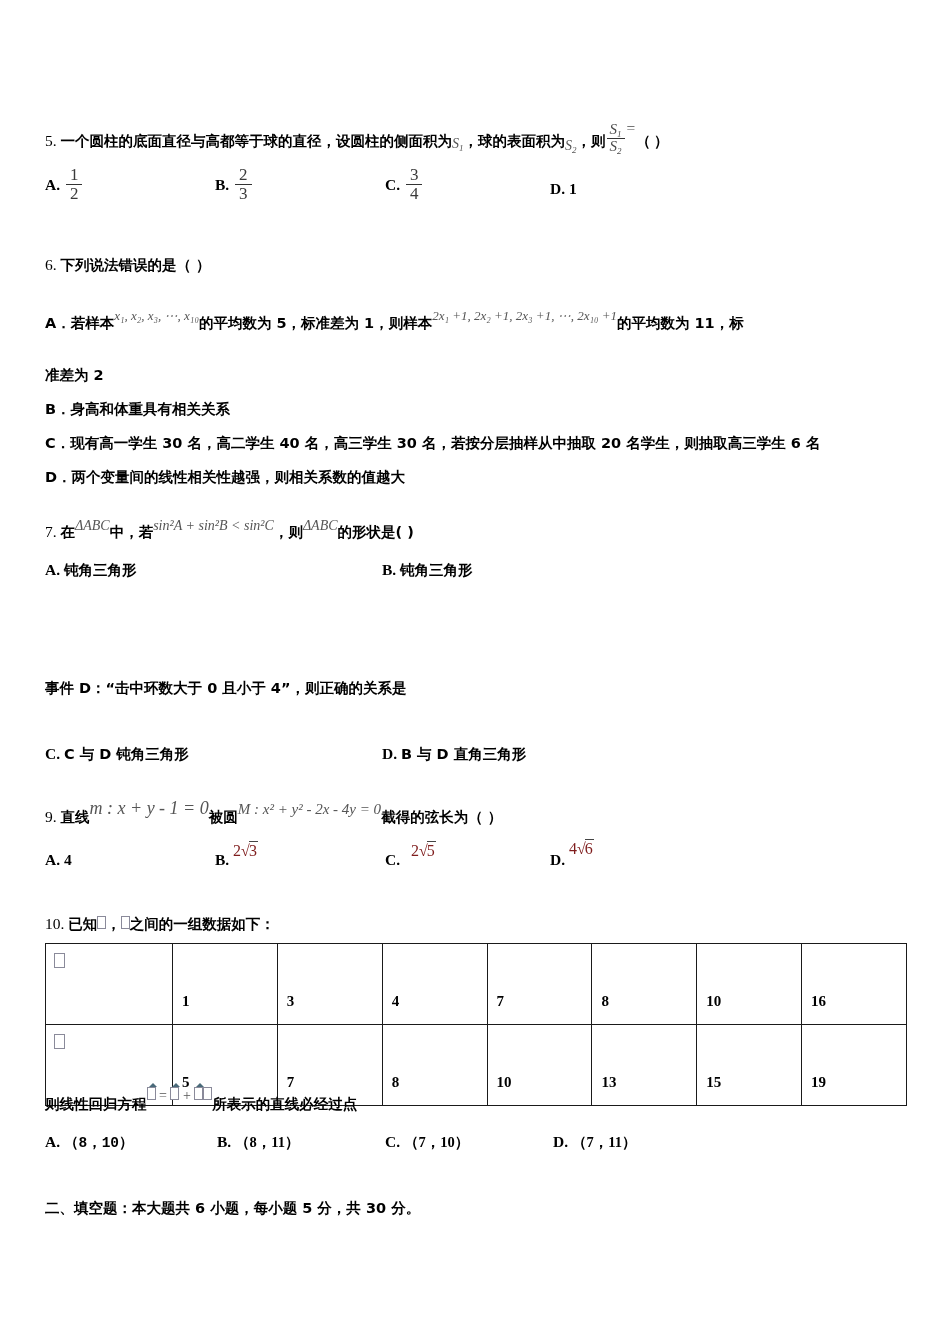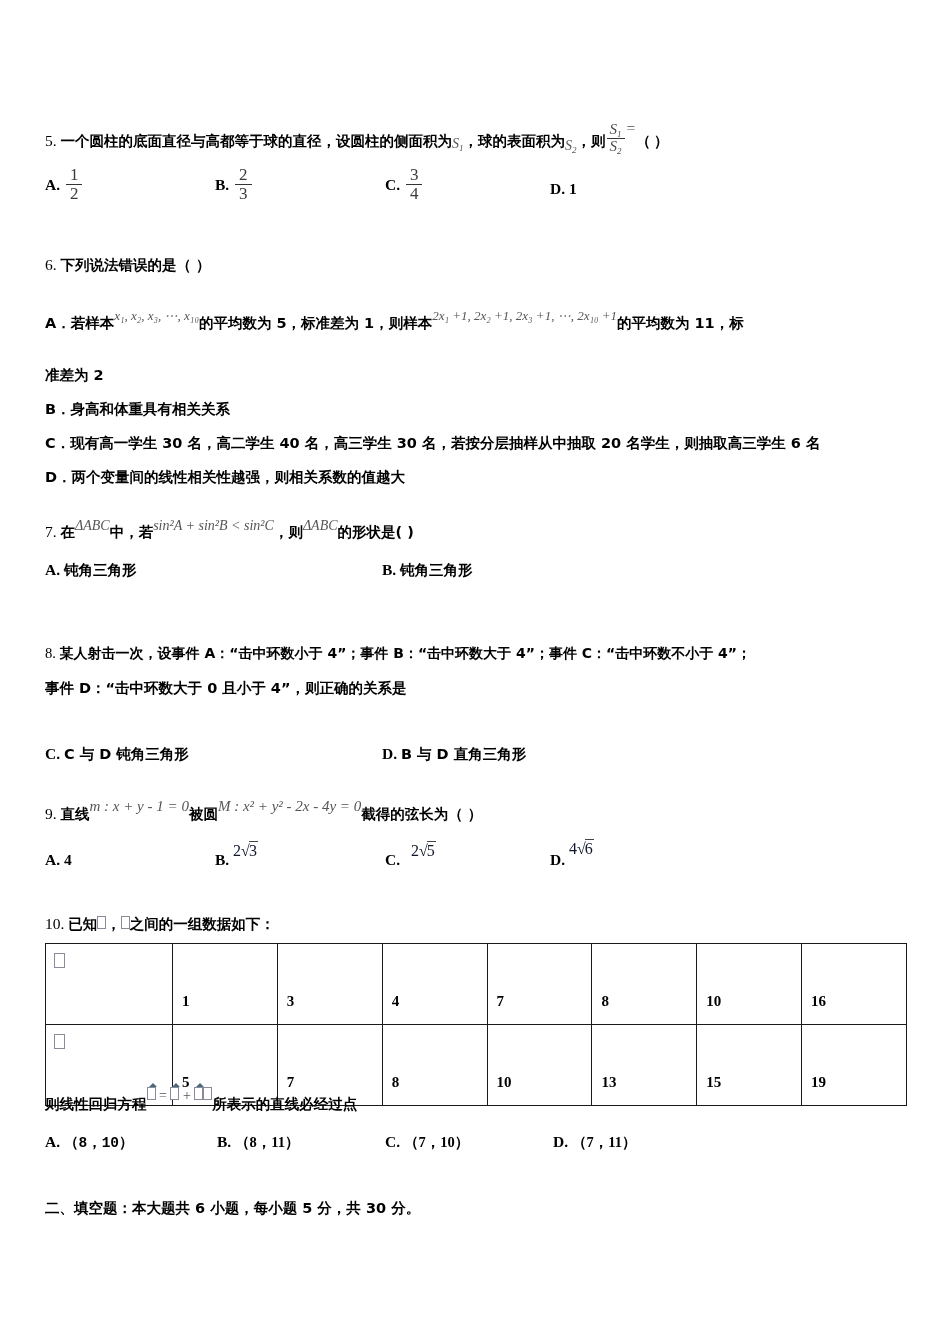--- a/index.html
+++ b/index.html
@@ -92,21 +92,21 @@
     margin: 0 2px;
   }
   .frac-plain .num { display: block; padding: 0 4px; border-bottom: 1px solid #333; }
   .frac-plain .den { display: block; padding: 0 4px; }
 
   
   .rad {
     font-family: "Liberation Serif", serif;
     font-style: normal;
     font-weight: normal;
-    color: #0f172a;
+    color: #7f1d1d;
     font-size: 16px;
   }
   .rad .bar {
     border-top: 1px solid #444;
     padding: 0 1px 0 0;
     margin-left: -1px;
   }
 
   .opt-row {
     font-size: 15.5px;
@@ -235,43 +235,39 @@
           <span class="cn">钝角三角形</span>
         </div>
         <div class="opt" style="left:337px;">
           <span class="lbl">B.</span>
           <span class="cn">钝角三角形</span>
         </div>
       </div>
     </div>
 
     <div class="q-block" style="position:relative; height:150px;">
-      <div class="q-line" style="position:absolute; left:0; top:48px; font-size:14.6px;">
-        <span class="q-num">8.</span>
-        <span class="cn" style="font-size:14px;">某人射击一次，设事件 A：“击中环数小于  4”；事件 B：“击中环数大于  4”；事件 C：“击中环数不小于  4”；</span>
-      </div>
       <div class="q-line" style="position:absolute; left:0; top:82px;">
         <span class="cn">事件 D：“击中环数大于  0 且小于 4”，则正确的关系是</span>
       </div>
       <div class="opt-row" style="position:absolute; left:0; top:150px; width:862px; height:22px;">
         <div class="opt" style="left:0;">
           <span class="lbl">C.</span>
           <span class="cn">C 与 D 钝角三角形</span>
         </div>
         <div class="opt" style="left:337px;">
           <span class="lbl">D.</span>
           <span class="cn">B 与 D 直角三角形</span>
         </div>
       </div>
     </div>
 
     <div class="q-block" style="position:relative; height:116px;">
       <div class="q-line" style="position:absolute; left:0; top:58px;">
         <span class="q-num">9.</span>
-        <span class="cn">直线</span><span class="sup-math" style="top:-8px; font-size:15px;">m : x + y - 1 = 0</span><span class="cn">被圆</span><span class="sup-math" style="top:-8px; font-size:15px;">M : x² + y² - 2x - 4y = 0</span><span class="cn">截得的弦长为（  ）</span>
+        <span class="cn">直线</span><span class="sup-math" style="top:-8px; font-size:18px;">m : x + y - 1 = 0</span><span class="cn">被圆</span><span class="sup-math" style="top:-8px; font-size:15px;">M : x² + y² - 2x - 4y = 0</span><span class="cn">截得的弦长为（  ）</span>
       </div>
       <div class="opt-row" style="position:absolute; left:0; top:100px; width:862px; height:30px;">
         <div class="opt" style="left:0; top:6px;">
           <span class="lbl">A.</span>
           <span class="lbl">4</span>
         </div>
         <div class="opt" style="left:170px; top:6px;">
           <span class="lbl">B.</span>
           <span class="rad" style="position:relative; top:-9px;"><span>2</span>√<span class="bar">3</span></span>
         </div>

